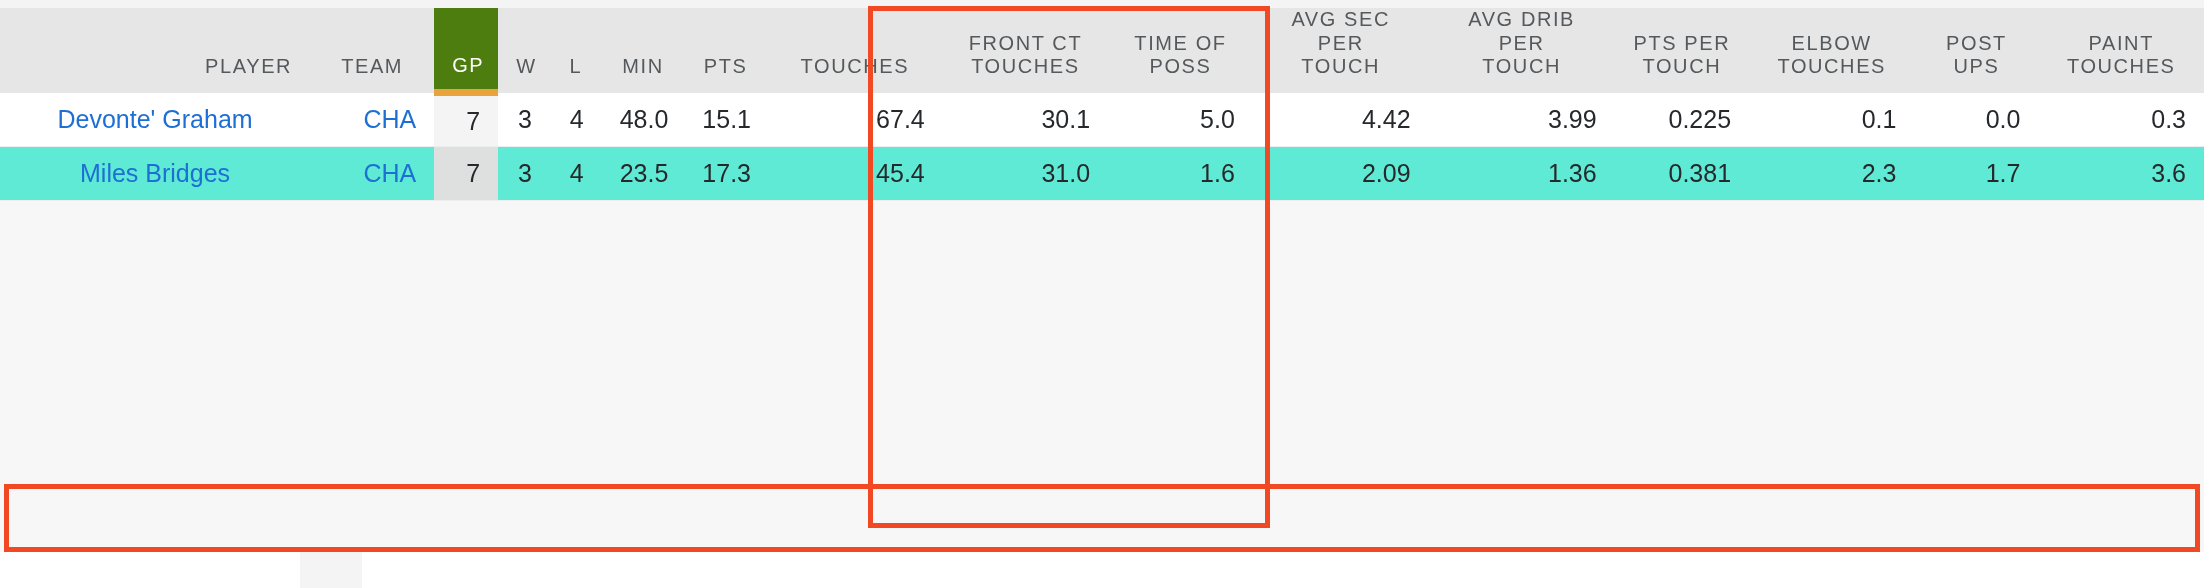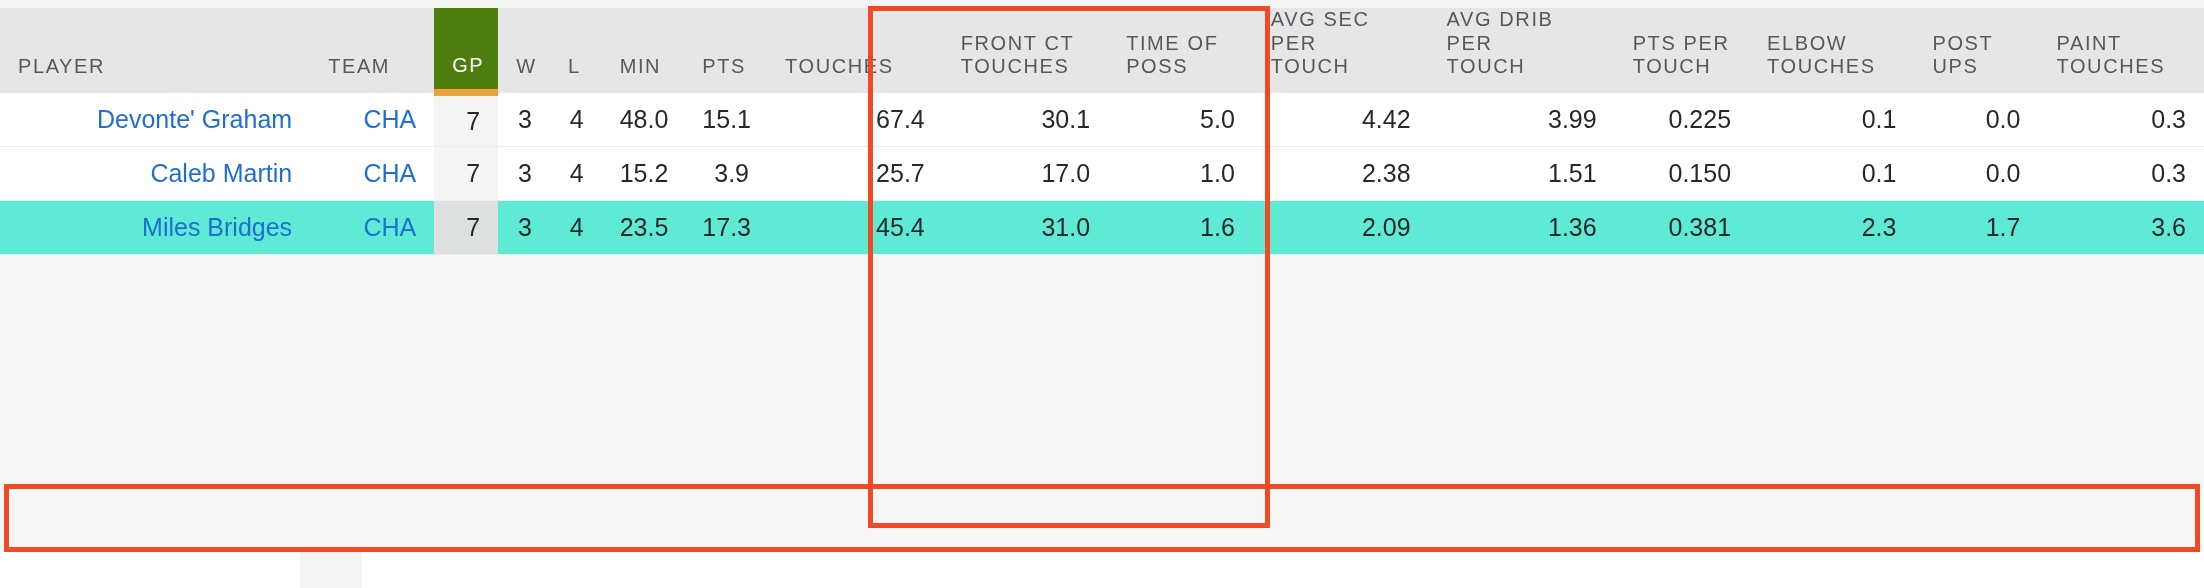--- a/index.html
+++ b/index.html
@@ -19,29 +19,29 @@
   }
 
   
   thead th{
     background:#e6e6e6;
     color:#55595c;
     font-size:20px;
     font-weight:400;
     letter-spacing:1.6px;
     text-transform:uppercase;
-    text-align:left;
+    text-align:center;
     vertical-align:bottom;
     padding:0 18px 14px 18px;
     height:82px;
     line-height:1.18;
     white-space:pre-line;
     box-sizing:border-box;
   }
-  thead th.left{text-align:left;}
+  thead th.left{text-align:right;}
   thead th.gp{
     background:#4d7c0f;
     color:#ffffff;
     border-bottom:7px solid #e8a33d;
     text-align:right;
     padding-bottom:12px;
   }
 
   
   tbody td{
@@ -51,21 +51,21 @@
     font-weight:400;
     text-align:right;
     padding:0 18px;
     height:54px;
     border-bottom:1px solid #eceded;
     font-family:"Liberation Sans Narrow","Liberation Sans",sans-serif;
     font-stretch:condensed;
     box-sizing:border-box;
     white-space:nowrap;
   }
-  tbody td.left{text-align:right;}
+  tbody td.left{text-align:center;}
   tbody td.link{color:#1d6fd4;}
   tbody td.gpcol{background:#f4f4f4;}
 
   tbody tr.hl td{background:#5eead4;}
   tbody tr.hl td.gpcol{background:#dedfdf;}
 
   
   col.c-player{width:300px;}
   col.c-team{width:120px;}
   col.c-gp{width:62px;}
@@ -170,38 +170,20 @@
           <td class="">67.4</td>
           <td class="">30.1</td>
           <td class="">5.0</td>
           <td class="">4.42</td>
           <td class="">3.99</td>
           <td class="">0.225</td>
           <td class="">0.1</td>
           <td class="">0.0</td>
           <td class="">0.3</td>
         </tr>
-        <tr>
-          <td class="left link">Caleb Martin</td>
-          <td class="link">CHA</td>
-          <td class="gpcol">7</td>
-          <td class="">3</td>
-          <td class="">4</td>
-          <td class="">15.2</td>
-          <td class="">3.9</td>
-          <td class="">25.7</td>
-          <td class="">17.0</td>
-          <td class="">1.0</td>
-          <td class="">2.38</td>
-          <td class="">1.51</td>
-          <td class="">0.150</td>
-          <td class="">0.1</td>
-          <td class="">0.0</td>
-          <td class="">0.3</td>
-        </tr>
         <tr class="hl">
           <td class="left link">Miles Bridges</td>
           <td class="link">CHA</td>
           <td class="gpcol">7</td>
           <td class="">3</td>
           <td class="">4</td>
           <td class="">23.5</td>
           <td class="">17.3</td>
           <td class="">45.4</td>
           <td class="">31.0</td>

